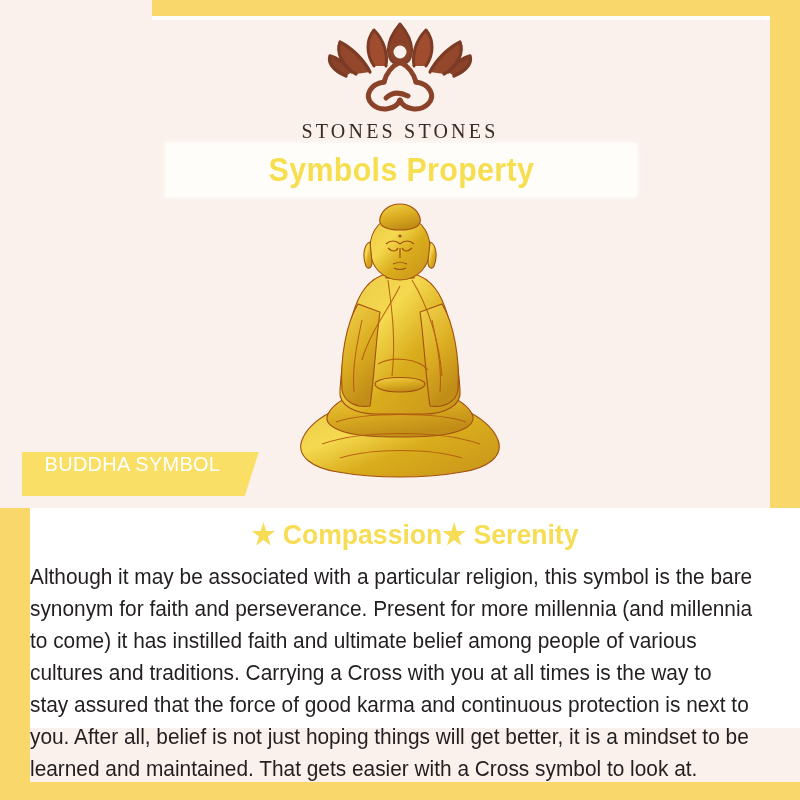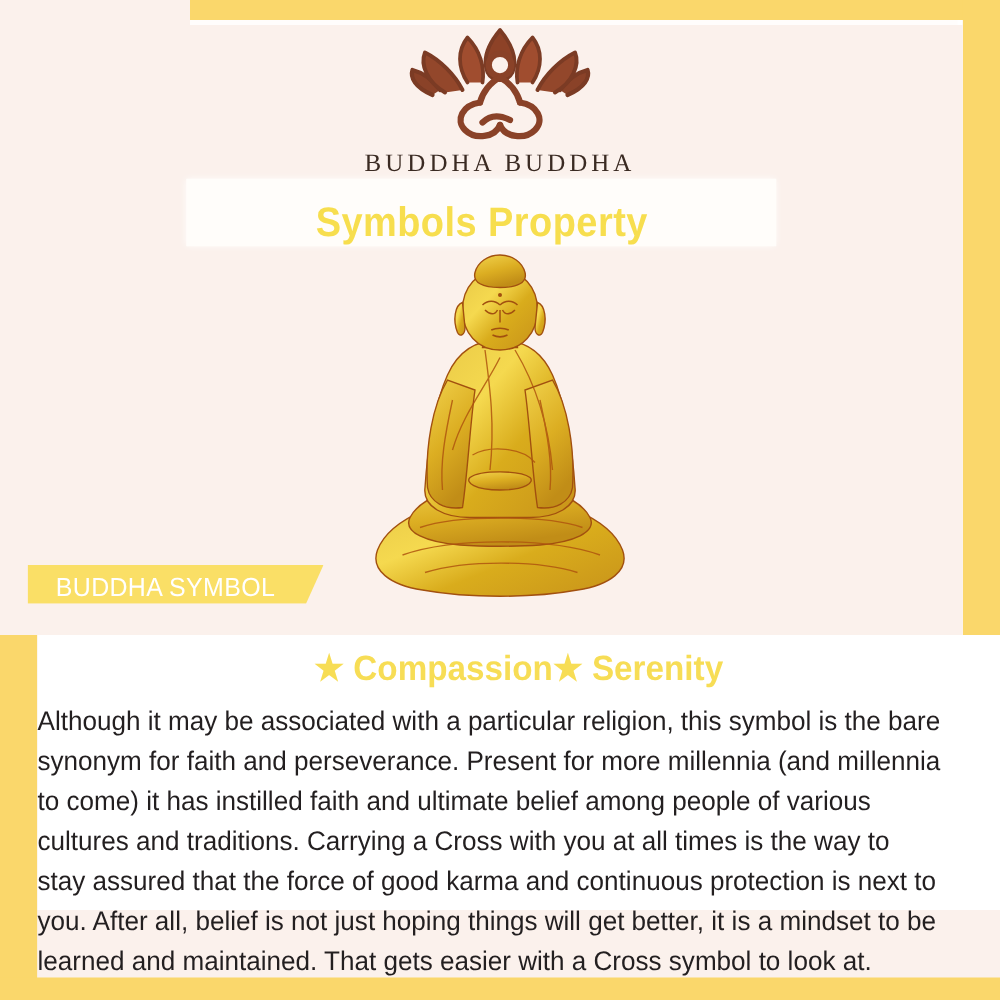--- a/index.html
+++ b/index.html
@@ -104,27 +104,27 @@
     font-family: "Liberation Serif", serif;
     font-size: 20px;
     letter-spacing: 3.2px;
     color: #3a2a22;
     font-weight: 400;
   }
 
   
   .title-banner {
     position: absolute;
-    left: 149px;
+    left: 165px;
     top: 143px;
     width: 472px;
     height: 54px;
     background: #fffdfa;
     display: flex;
-    align-items: flex-end;
+    align-items: center;
     justify-content: center;
     box-shadow: 0 0 6px rgba(255,255,255,.9);
   }
   .title-text {
     font-family: "Liberation Sans Narrow", "Liberation Sans", sans-serif;
     font-size: 33px;
     font-weight: bold;
     color: #f7de4e;
     letter-spacing: .4px;
     transform: scaleX(.92);
@@ -141,25 +141,25 @@
     display: flex;
     align-items: flex-start;
     justify-content: center;
   }
 
   
   .symbol-tag {
     position: absolute;
     left: 22px;
     top: 452px;
-    height: 31px;
+    height: 44px;
     padding: 0 34px 0 18px;
     background: #fadf66;
     display: flex;
-    align-items: flex-end;
+    align-items: flex-start;
     clip-path: polygon(0 0, 100% 0, calc(100% - 14px) 100%, 0 100%);
   }
   .symbol-tag-text {
     font-family: "Liberation Sans Narrow", "Liberation Sans", sans-serif;
     font-size: 21px;
     color: #ffffff;
     letter-spacing: .3px;
     transform: scaleX(.95);
     white-space: nowrap;
   }
@@ -236,21 +236,21 @@
         <circle cx="88" cy="30" r="9" fill="#fbf1ec"></circle>
 
         <path d="M88,40 C80,44 74,52 72,60"></path>
         <path d="M88,40 C96,44 102,52 104,60"></path>
 
         <path d="M72,60 C58,62 52,74 60,82 C68,90 84,88 88,78"></path>
         <path d="M104,60 C118,62 124,74 116,82 C108,90 92,88 88,78"></path>
         <path d="M74,76 C80,70 88,70 96,74"></path>
       </g>
     </svg>
-    <div class="logo-text">BUDDHA BUDDHA</div>
+    <div class="logo-text">STONES STONES</div>
   </div>
 
   <div class="title-banner">
     <span class="title-text">Symbols Property</span>
   </div>
 
   <div class="buddha-wrap">
     <svg width="216" height="288" viewBox="0 0 216 288">
       <defs>
         <linearGradient id="gold" x1="0" y1="0" x2="1" y2="1">

